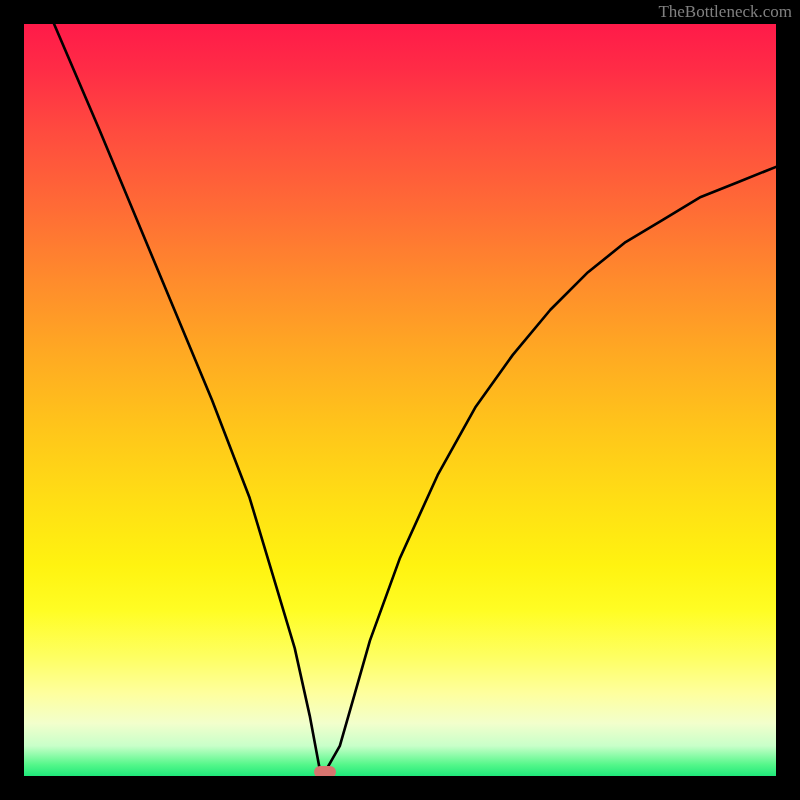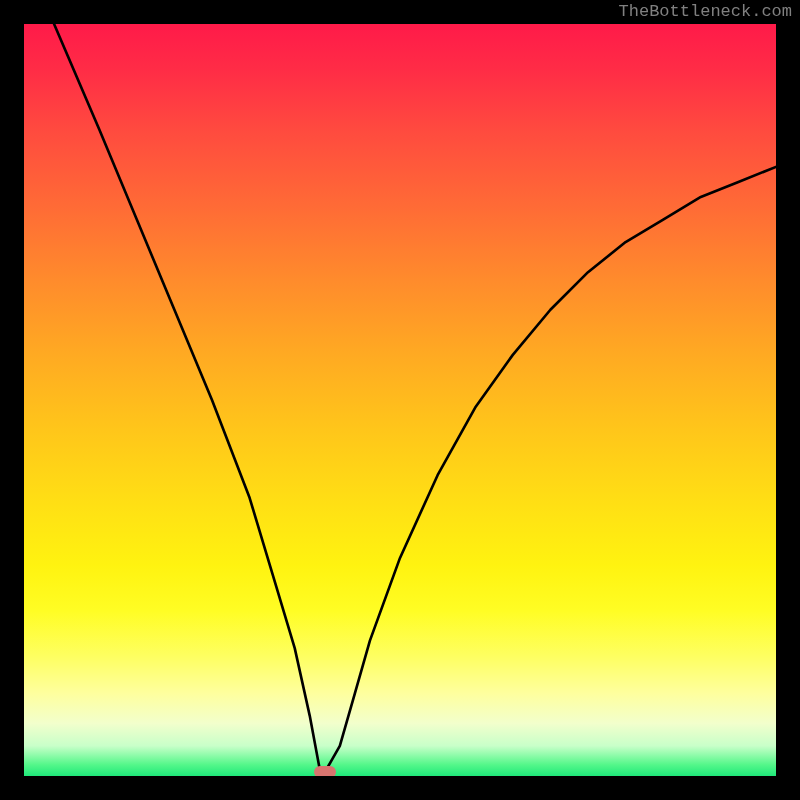--- a/index.html
+++ b/index.html
@@ -52,21 +52,21 @@
     border-radius: 6px;
     background: #d8746f;
     transform: translate(-50%, -50%);
   }
   .watermark {
     position: absolute;
     top: 0;
     right: 8px;
     height: 24px;
     line-height: 24px;
-    font-family: Liberation Mono, monospace;
+    font-family: Liberation Serif, serif;
     font-size: 17px;
     color: #808080;
     font-weight: 500;
   }
 </style>
 </head>
 <body>
 
 <div class="frame">
   <div class="watermark">TheBottleneck.com</div>

